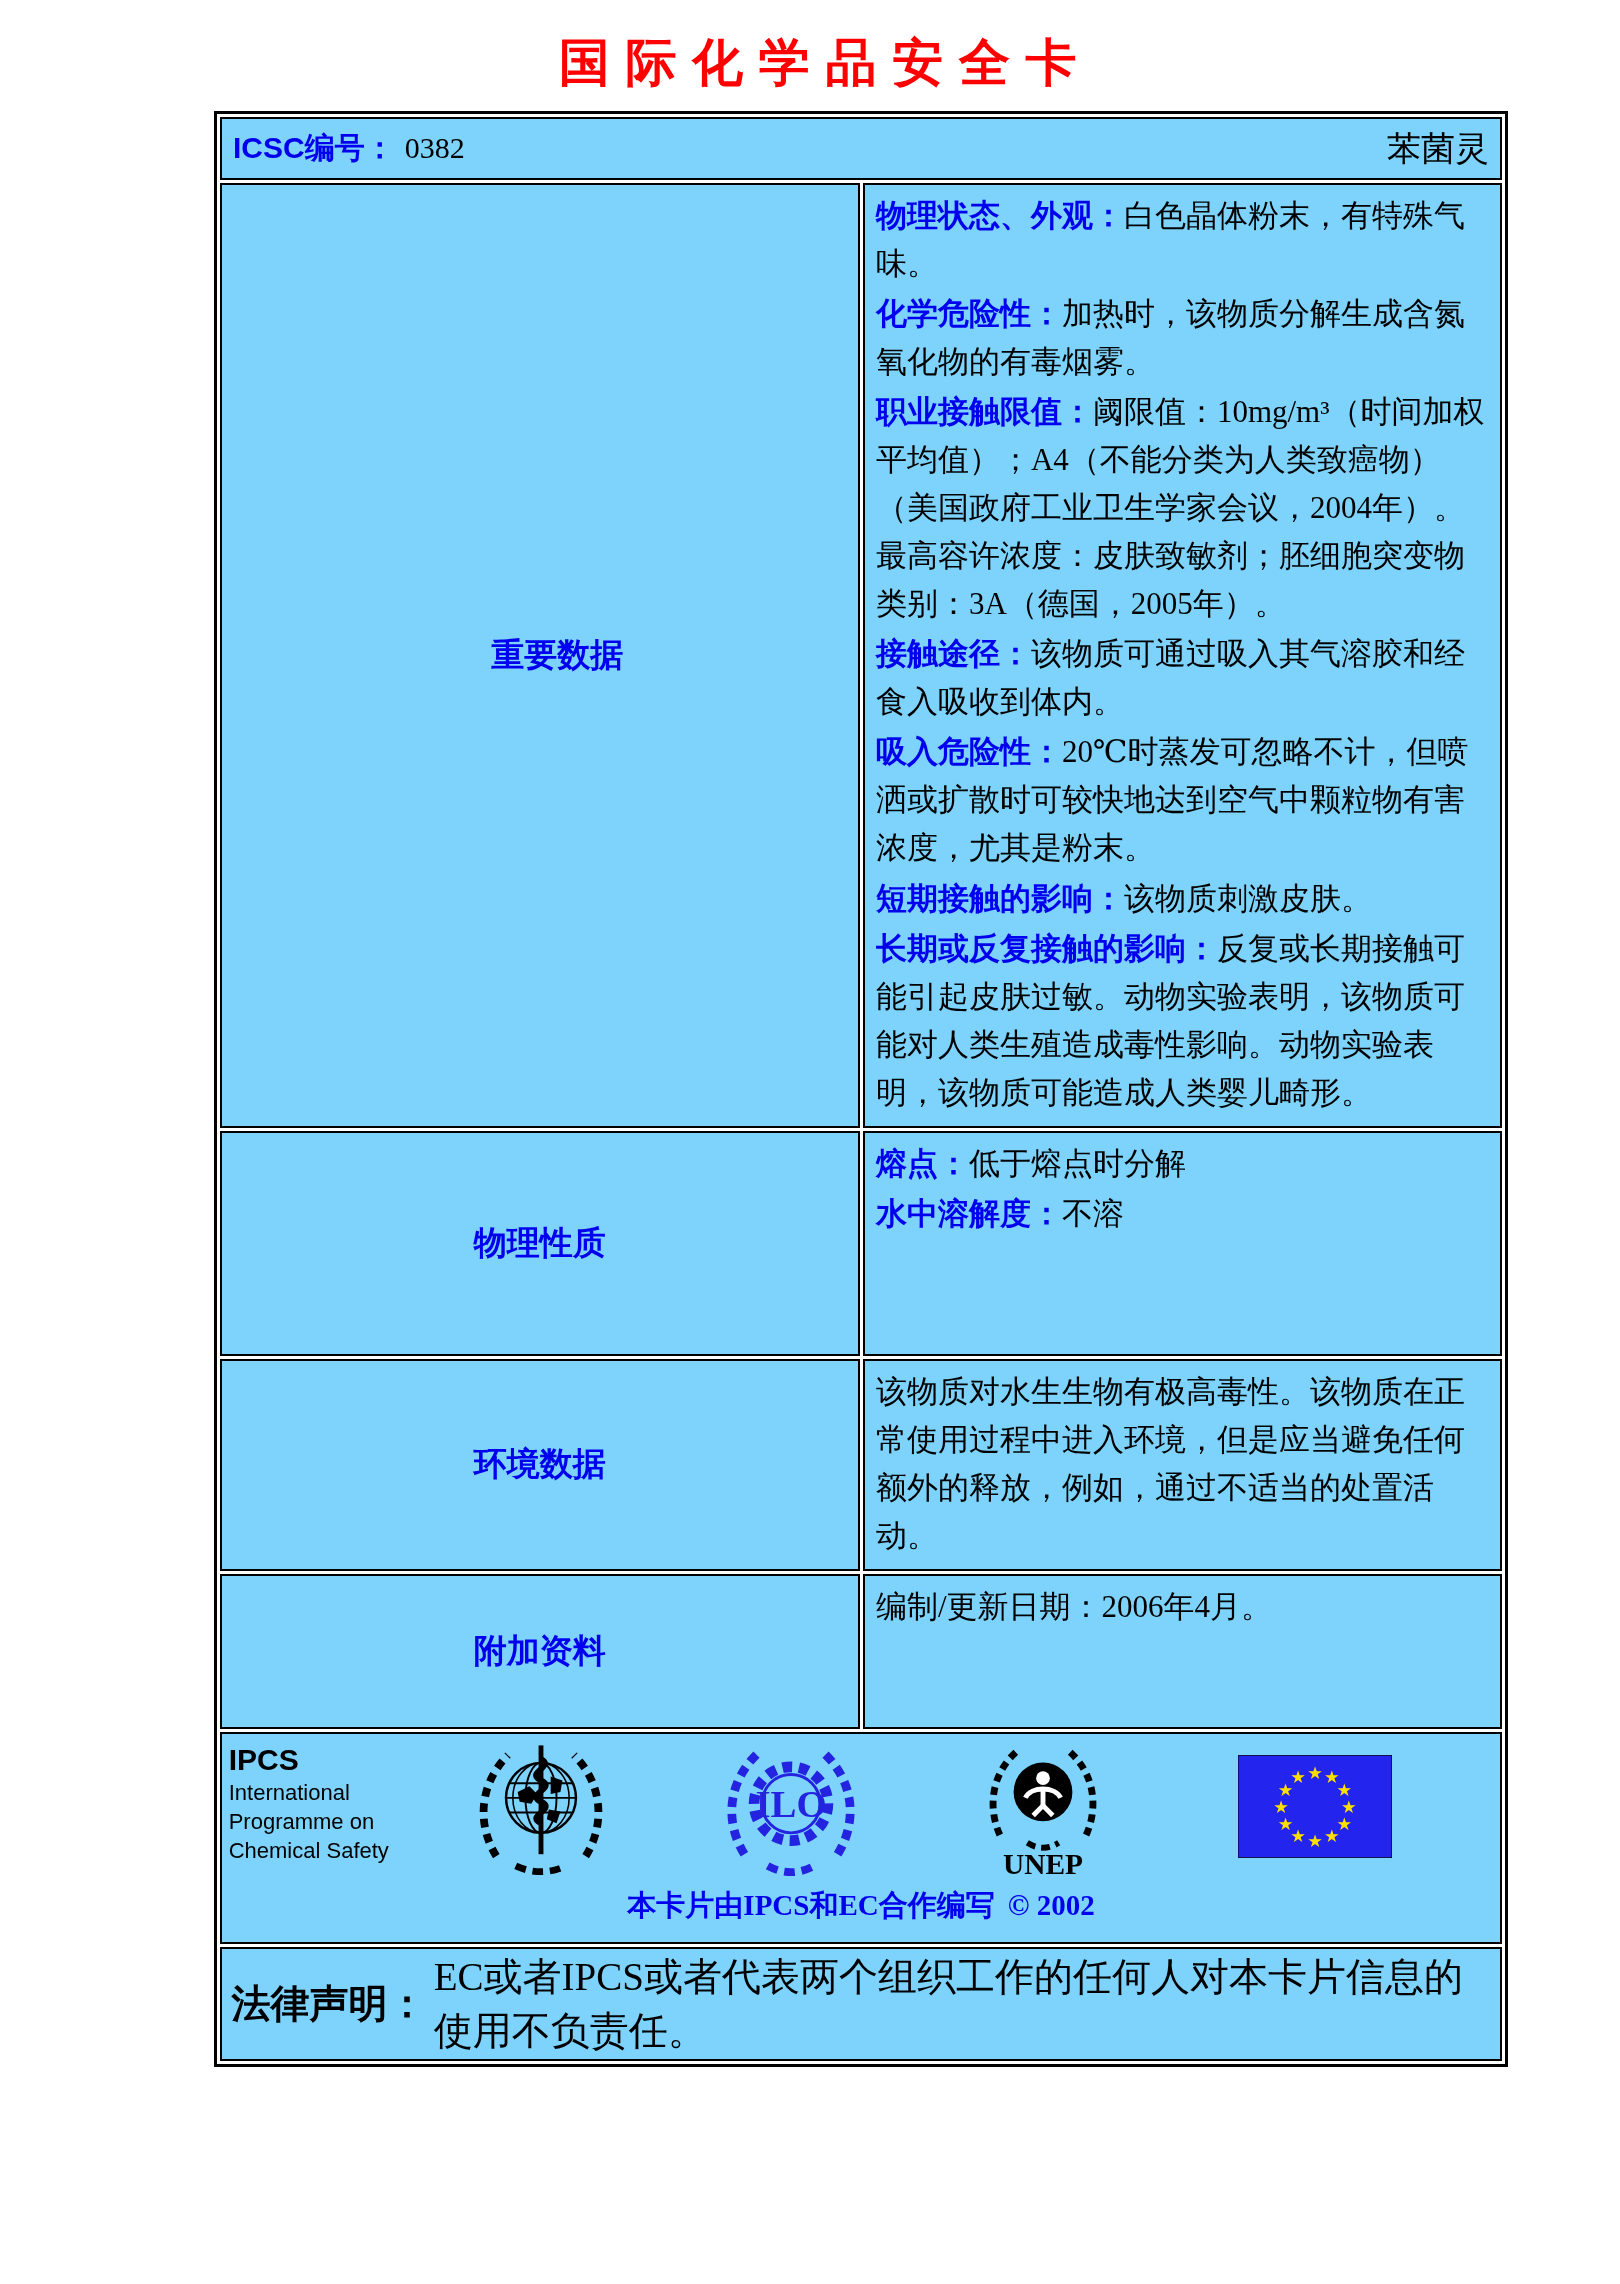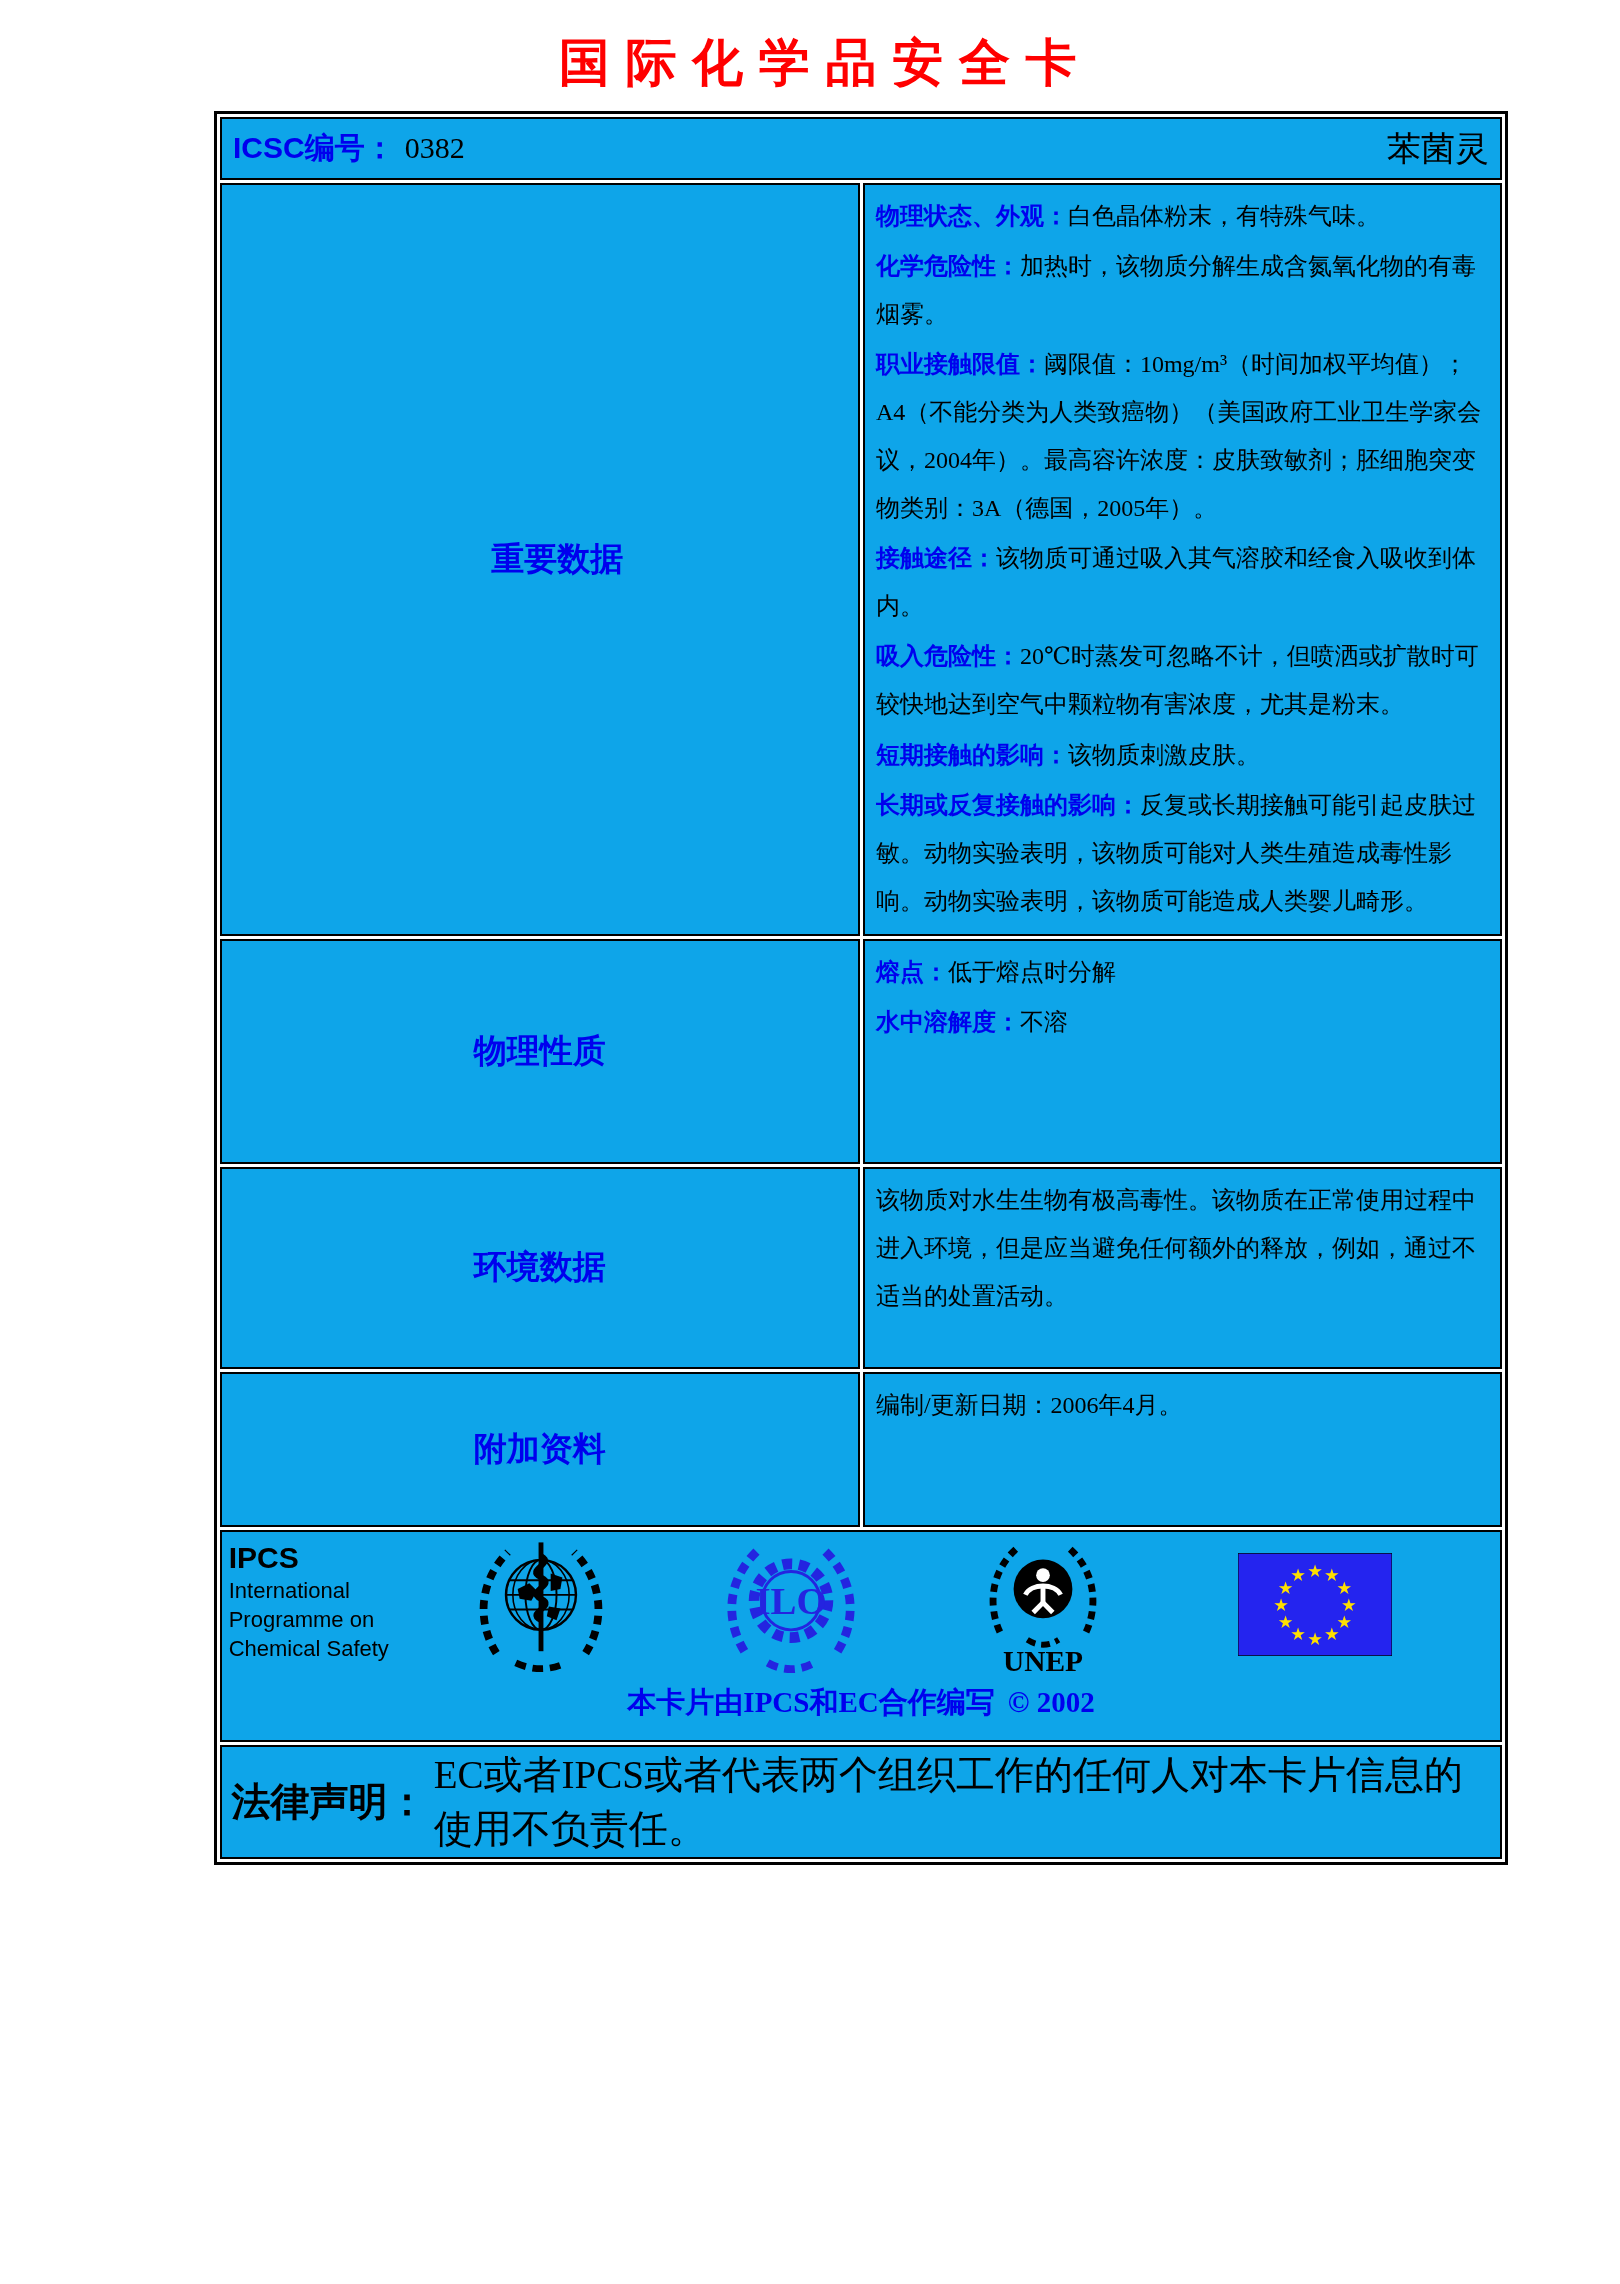--- a/index.html
+++ b/index.html
@@ -11,27 +11,27 @@
   .page-title{
     position:absolute;top:29px;left:15px;width:1621px;text-align:center;
     font-size:51px;font-weight:bold;color:#ff0000;letter-spacing:15.7px;
     font-family:"Liberation Serif","DejaVu Serif",serif;
   }
   table.card{
     position:absolute;top:111px;left:214px;width:1294px;
     border:3.6px solid #000;border-collapse:separate;border-spacing:3.6px;
     background:#fff;table-layout:fixed;
   }
-  td{border:2.1px solid #000;background:#0ea5e9;margin-top:12px;}
+  td{border:2.1px solid #000;background:#7dd3fc;margin-top:12px;}
   td.rowlabel{
     width:177px;text-align:center;vertical-align:middle;
     color:#0000ee;font-weight:bold;font-size:33px;
     font-family:"Liberation Sans","DejaVu Sans",sans-serif;
   }
-  td.content{vertical-align:top;padding:7.1px 11.4px;font-size:24px;line-height:48px;}
+  td.content{vertical-align:top;padding:7.1px 11.4px;font-size:31px;line-height:48px;}
   td.content .wrapbox{max-width:1051px;}
   p.item{margin:0 0 2.1px 0;}
   .ilabel{
     color:#0000ee;font-weight:bold;
     font-family:"Liberation Sans","DejaVu Sans",sans-serif;
   }
   .header-cell{height:57px;vertical-align:middle;}
   .header-flex{display:flex;justify-content:space-between;align-items:center;padding:0 10px;}
   .icsc-label{
     color:#0000ee;font-weight:bold;font-size:30px;

